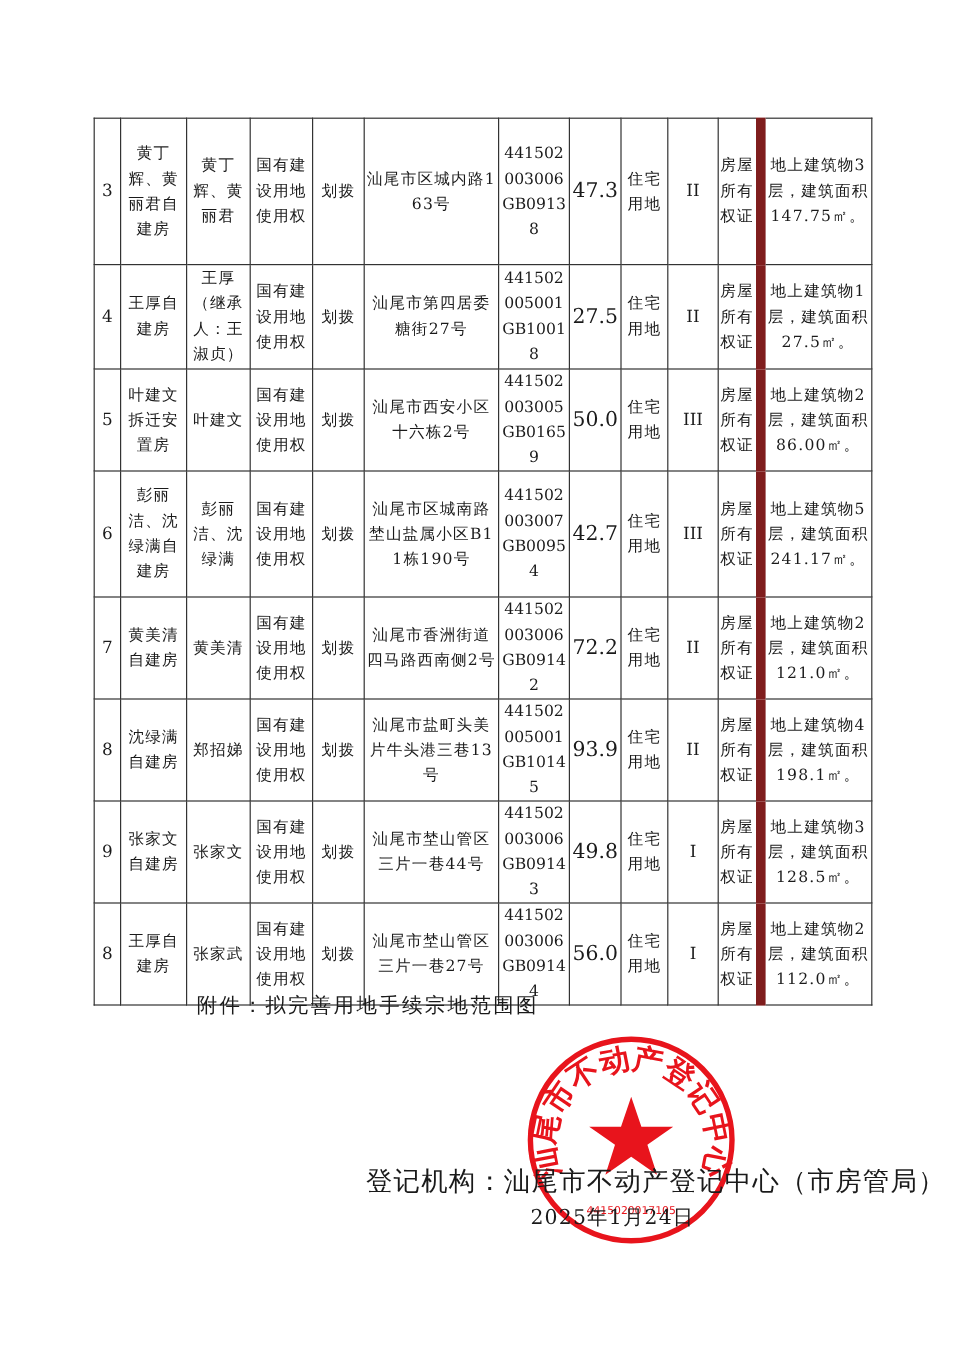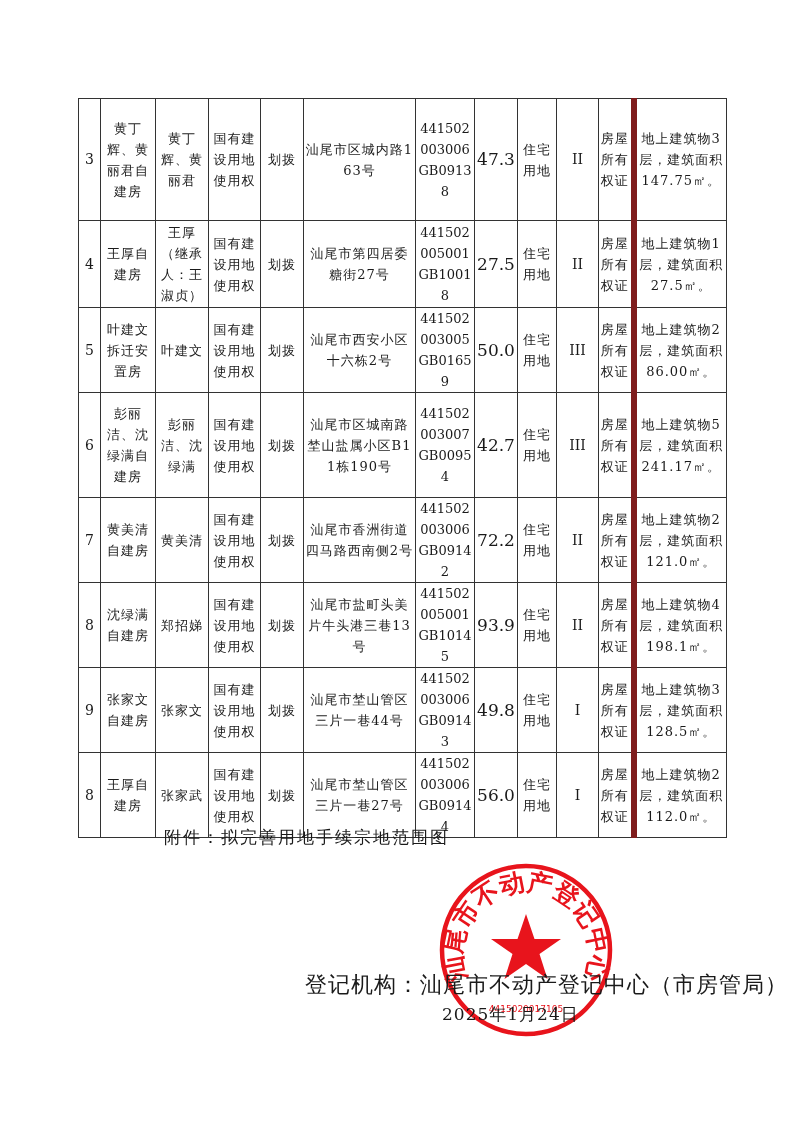--- a/index.html
+++ b/index.html
@@ -7,21 +7,21 @@
          font-family: "DejaVu Serif", "Liberation Serif", serif; color: #1a1a1a; }
   table.reg { position: absolute; left: 78px; top: 98px; border-collapse: collapse;
               table-layout: fixed; width: 648px; }
   table.reg td { border: 1px solid #333; text-align: center; vertical-align: middle;
                  font-size: 13px; line-height: 21px; padding: 0 1px; word-break: break-all;
                  letter-spacing: 1px; }
   table.reg td.num { font-size: 14px; letter-spacing: 0; }
   table.reg td.code { font-size: 13px; letter-spacing: 0; }
   table.reg td.area { font-size: 17px; letter-spacing: 0; }
   table.reg td.left { text-align: center; }
-  table.reg td.desc { border-left: 6px solid #7f1d1d; }
+  table.reg td.desc { border-left: 8px solid #7f1d1d; }
   .attach { position: absolute; left: 164px; top: 826px; font-size: 17px; letter-spacing: 2px; font-family: Liberation Serif, serif; }
   .org { position: absolute; left: 305px; top: 970px; font-size: 22px; letter-spacing: 1px; }
   .date { position: absolute; left: 442px; top: 1003px; font-size: 17px; letter-spacing: 1px; }
   .seal { position: absolute; left: 438px; top: 862px; width: 176px; height: 176px; }
 </style>
 </head>
 <body>
 
 <table class="reg">
   <colgroup>

